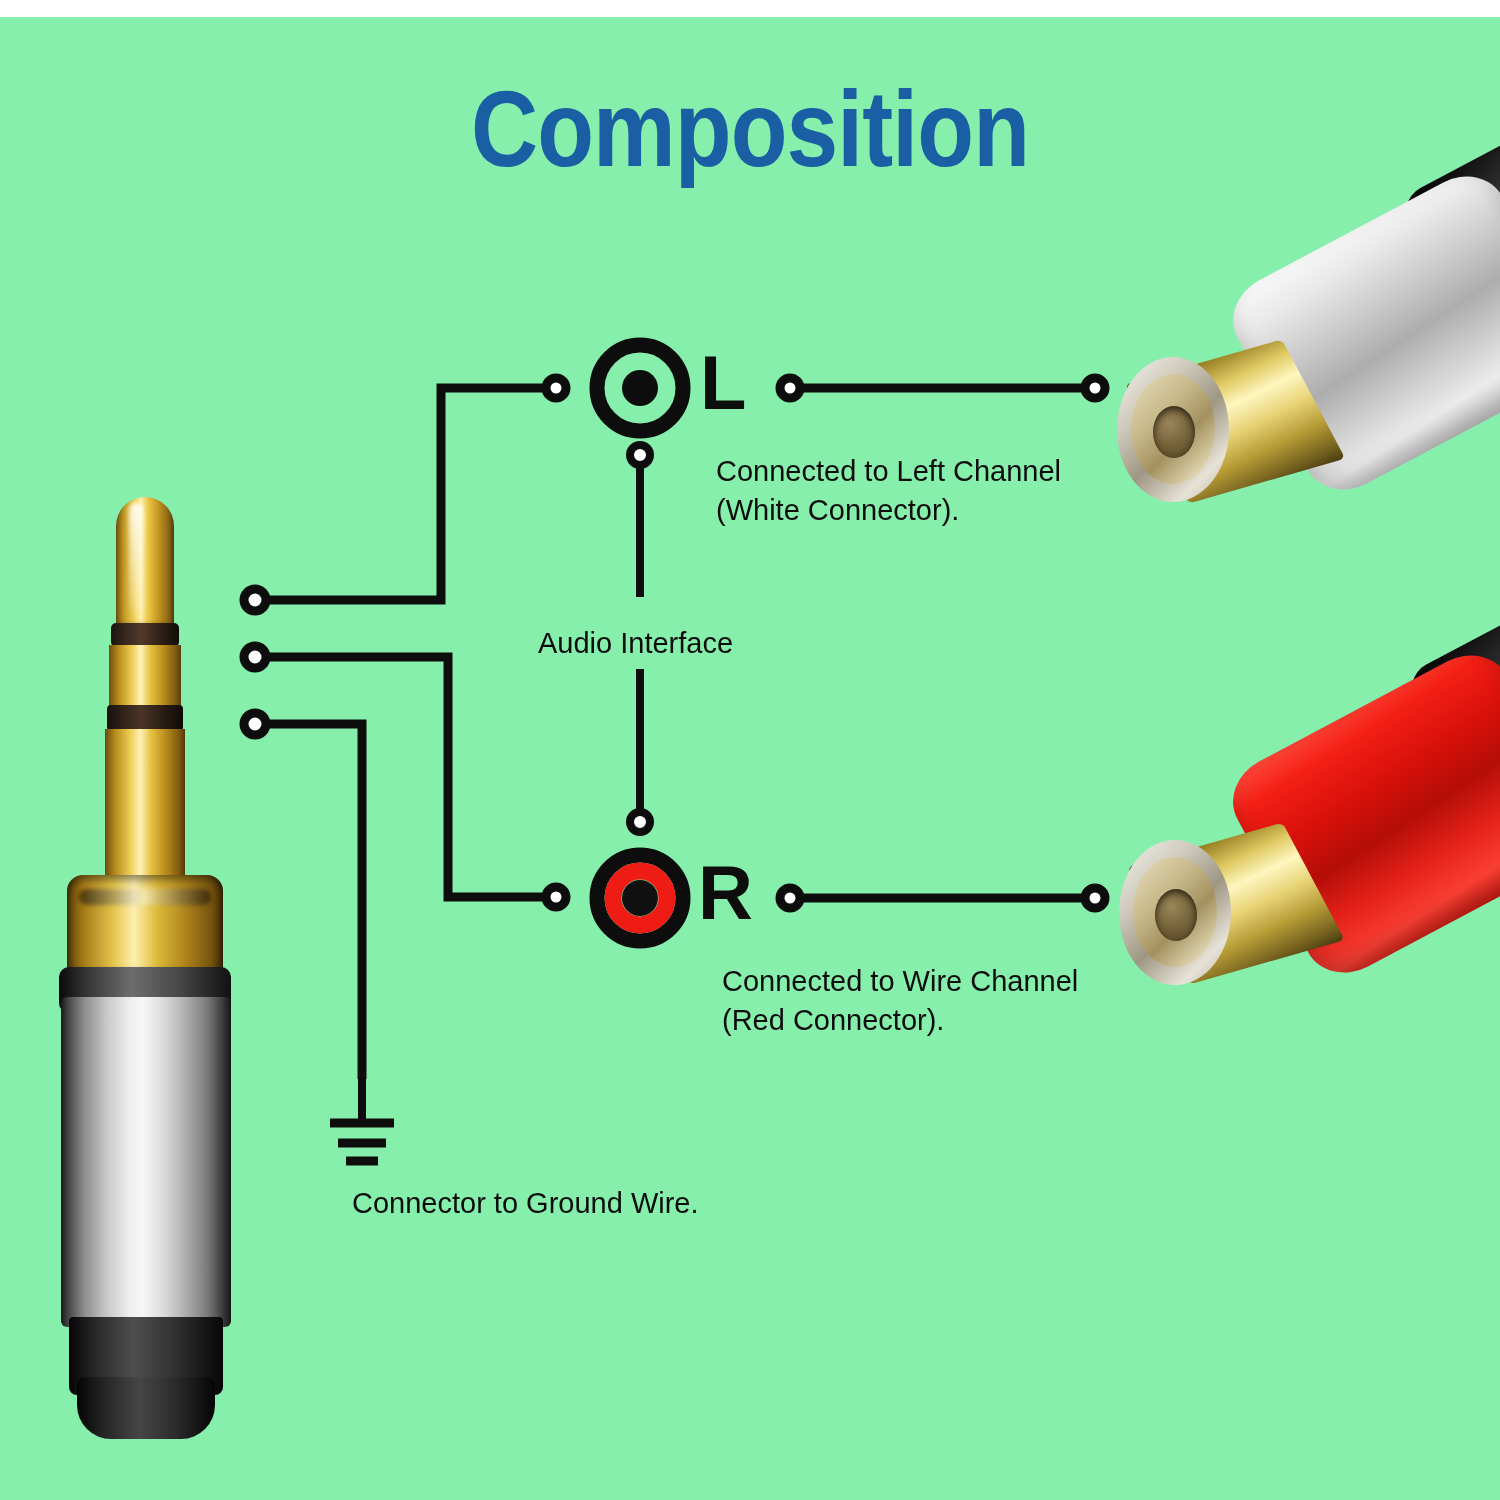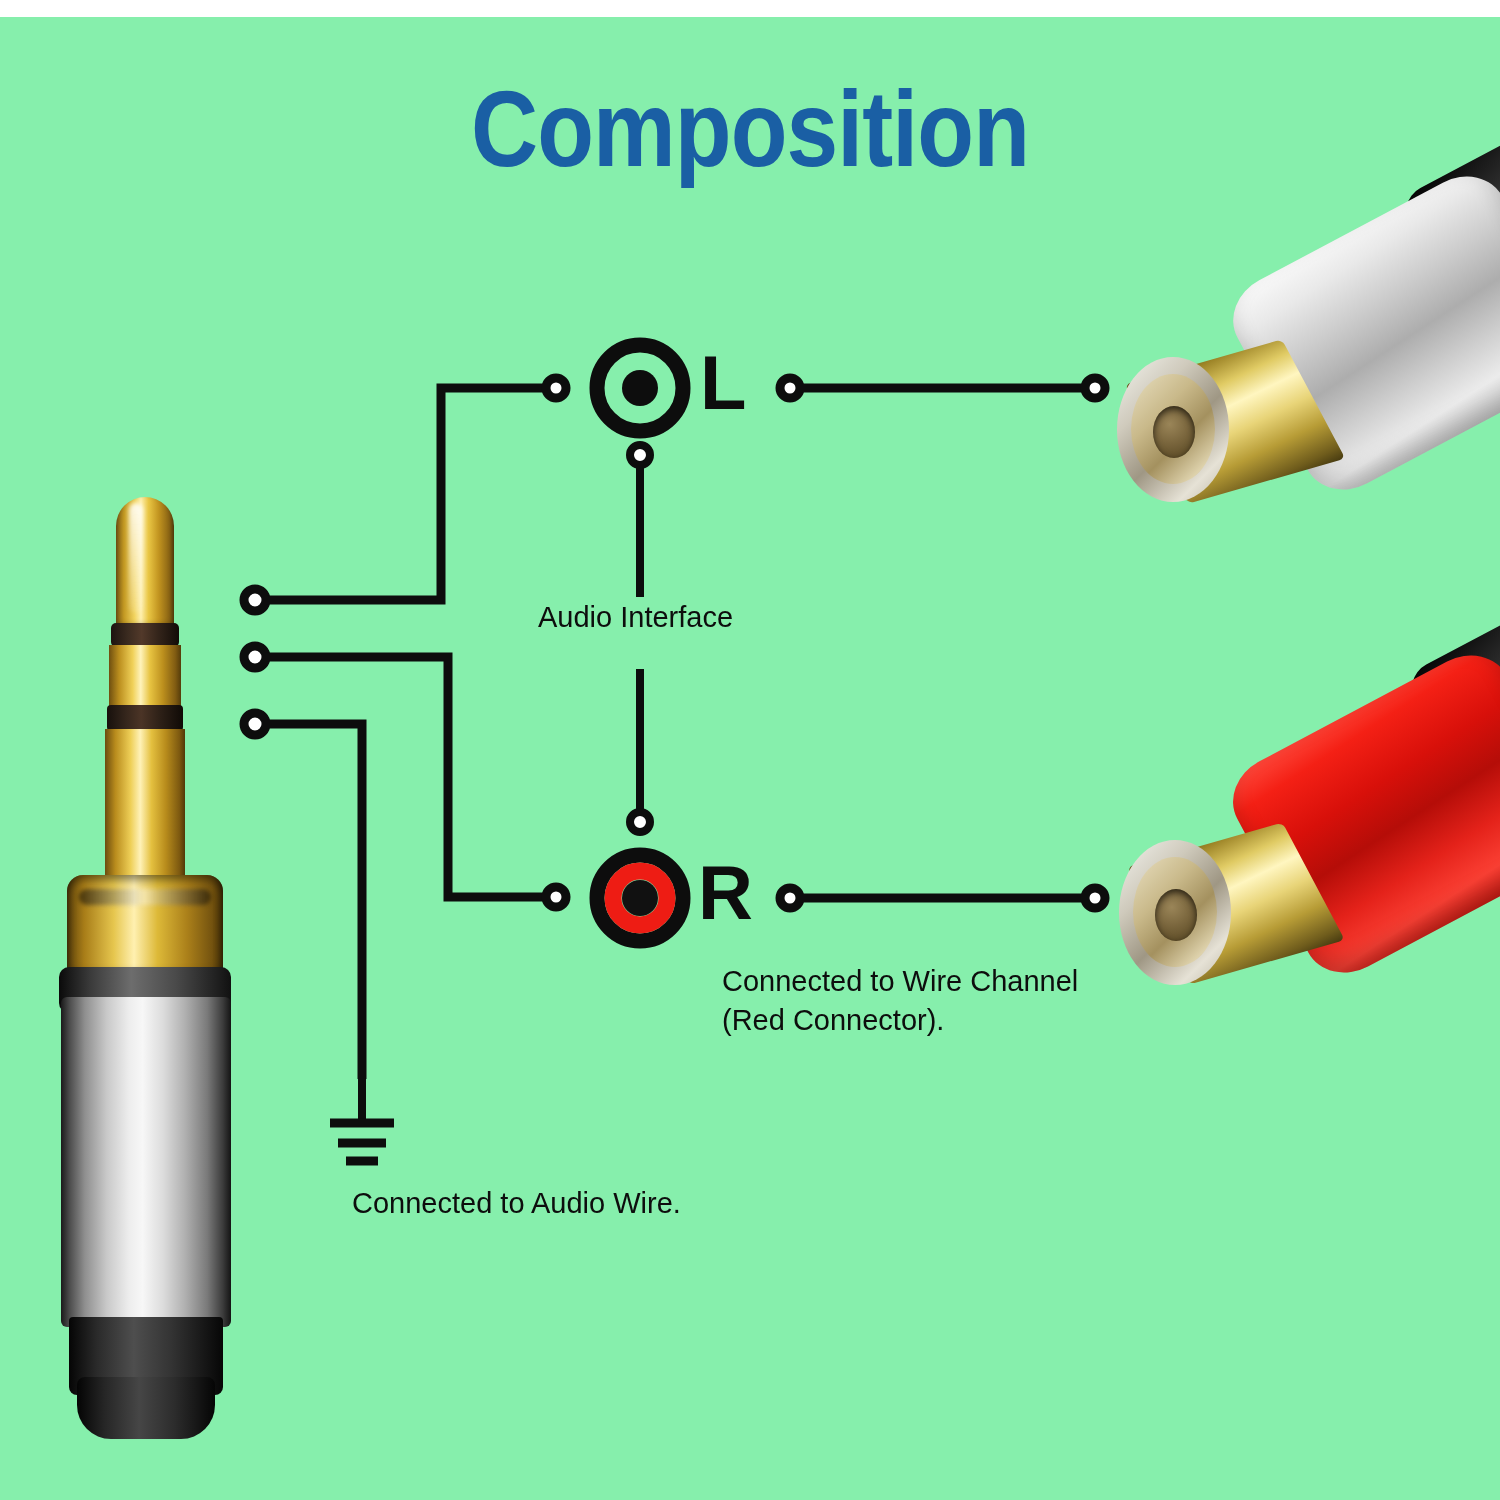--- a/index.html
+++ b/index.html
@@ -313,21 +313,23 @@
       <line x1="330" y1="1106" x2="394" y2="1106" stroke="#0d0d0d" stroke-width="9"></line>
       <line x1="338" y1="1126" x2="386" y2="1126" stroke="#0d0d0d" stroke-width="9"></line>
       <line x1="346" y1="1144" x2="378" y2="1144" stroke="#0d0d0d" stroke-width="9"></line>
     </g>
   </svg>
 
   <div class="biglet" style="left:700px; top:328px;">L</div>
 
   <div class="biglet" style="left:698px; top:838px;">R</div>
 
+  <div class="dlabel" style="left:716px; top:435px; width:400px;">Connected to Left Channel
+(White Connector).</div>
 
   <div class="dlabel" style="left:722px; top:945px; width:420px;">Connected to Wire Channel
 (Red Connector).</div>
 
-  <div class="dlabel" style="left:538px; top:581px;text-align:center;">Audio Interface</div>
-
-  <div class="dlabel" style="left:352px; top:1167px;">Connected to Audio Wire.</div>
+  <div class="dlabel" style="left:538px; top:607px;text-align:center;">Audio Interface</div>
+
+  <div class="dlabel" style="left:352px; top:1167px;">Connector to Ground Wire.</div>
 
 </div>
 
 </body></html>

